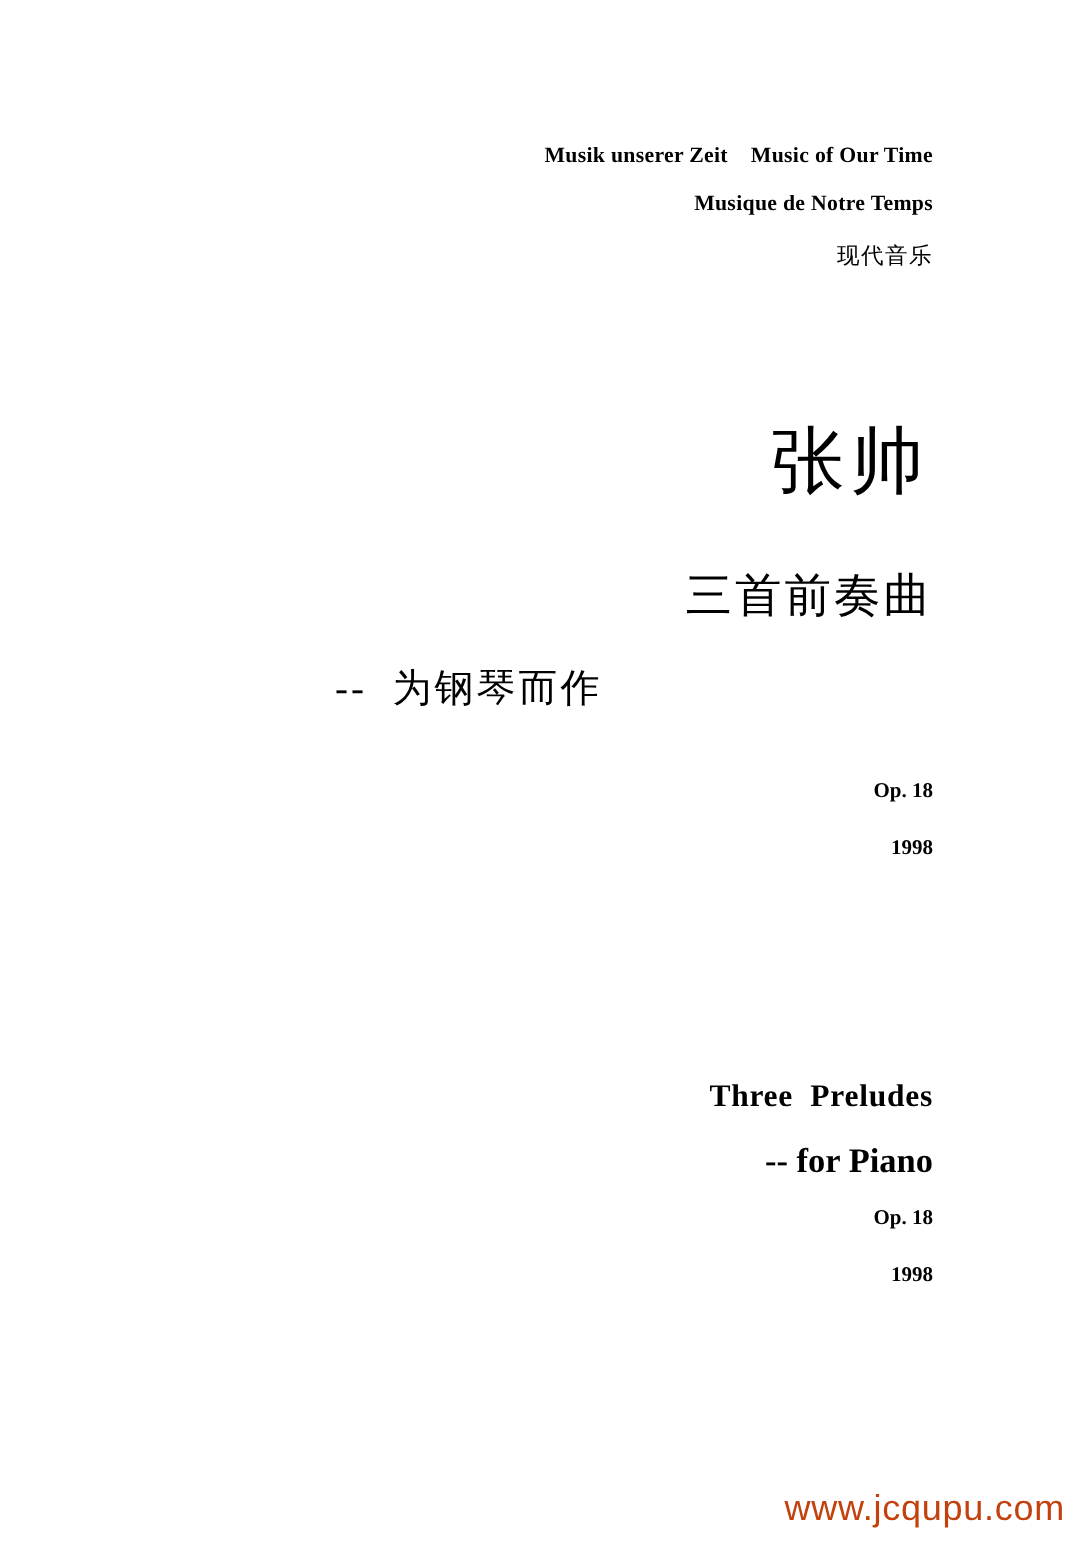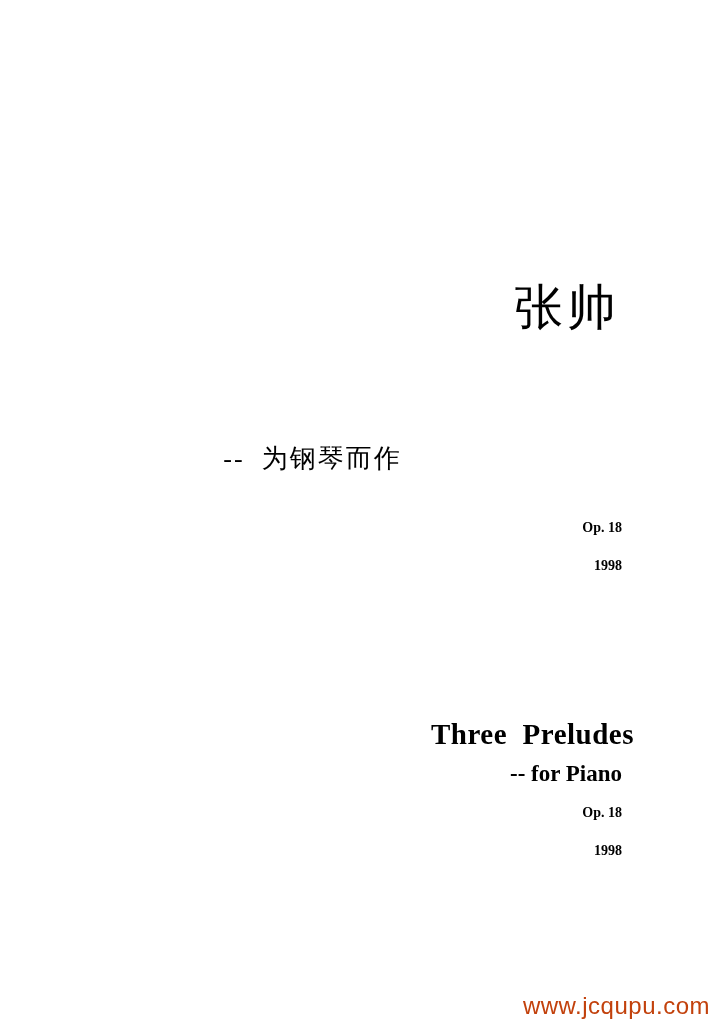--- a/index.html
+++ b/index.html
@@ -120,27 +120,27 @@
     text-align: right;
     font-family: "Liberation Serif", serif;
     font-weight: bold;
     font-size: 38px;
     letter-spacing: 0.5px;
     line-height: 1;
     white-space: pre;
   }
   .en-title {
     position: absolute;
-    left: 12px;
+    left: 0;
     top: 720px;
     width: 622px;
     text-align: right;
     font-family: "Liberation Serif", serif;
     font-weight: bold;
-    font-size: 29px;
+    font-size: 21px;
     letter-spacing: 0.5px;
     line-height: 1;
     white-space: pre;
   }
   .en-subtitle {
     position: absolute;
     left: 0;
     top: 762px;
     width: 622px;
     text-align: right;
@@ -179,22 +179,28 @@
     font-size: 24px;
     color: #c2410c;
     letter-spacing: 0.5px;
   }
 </style>
 </head>
 <body>
 
 <div class="page">
 
+  <div class="series-block">
+    <div class="series-line-1">Musik unserer Zeit    Music of Our Time</div>
+    <div class="series-line-2">Musique de Notre Temps</div>
+    <div class="series-line-3">现代音乐</div>
+  </div>
 
   <div class="cn-composer">张帅</div>
+  <div class="cn-title">三首前奏曲</div>
   <div class="cn-subtitle">--  为钢琴而作</div>
   <div class="cn-opus">Op. 18</div>
   <div class="cn-year">1998</div>
 
   <div class="en-title">Three  Preludes</div>
   <div class="en-subtitle">-- for Piano</div>
   <div class="en-opus">Op. 18</div>
   <div class="en-year">1998</div>
 
   <div class="watermark">www.jcqupu.com</div>

